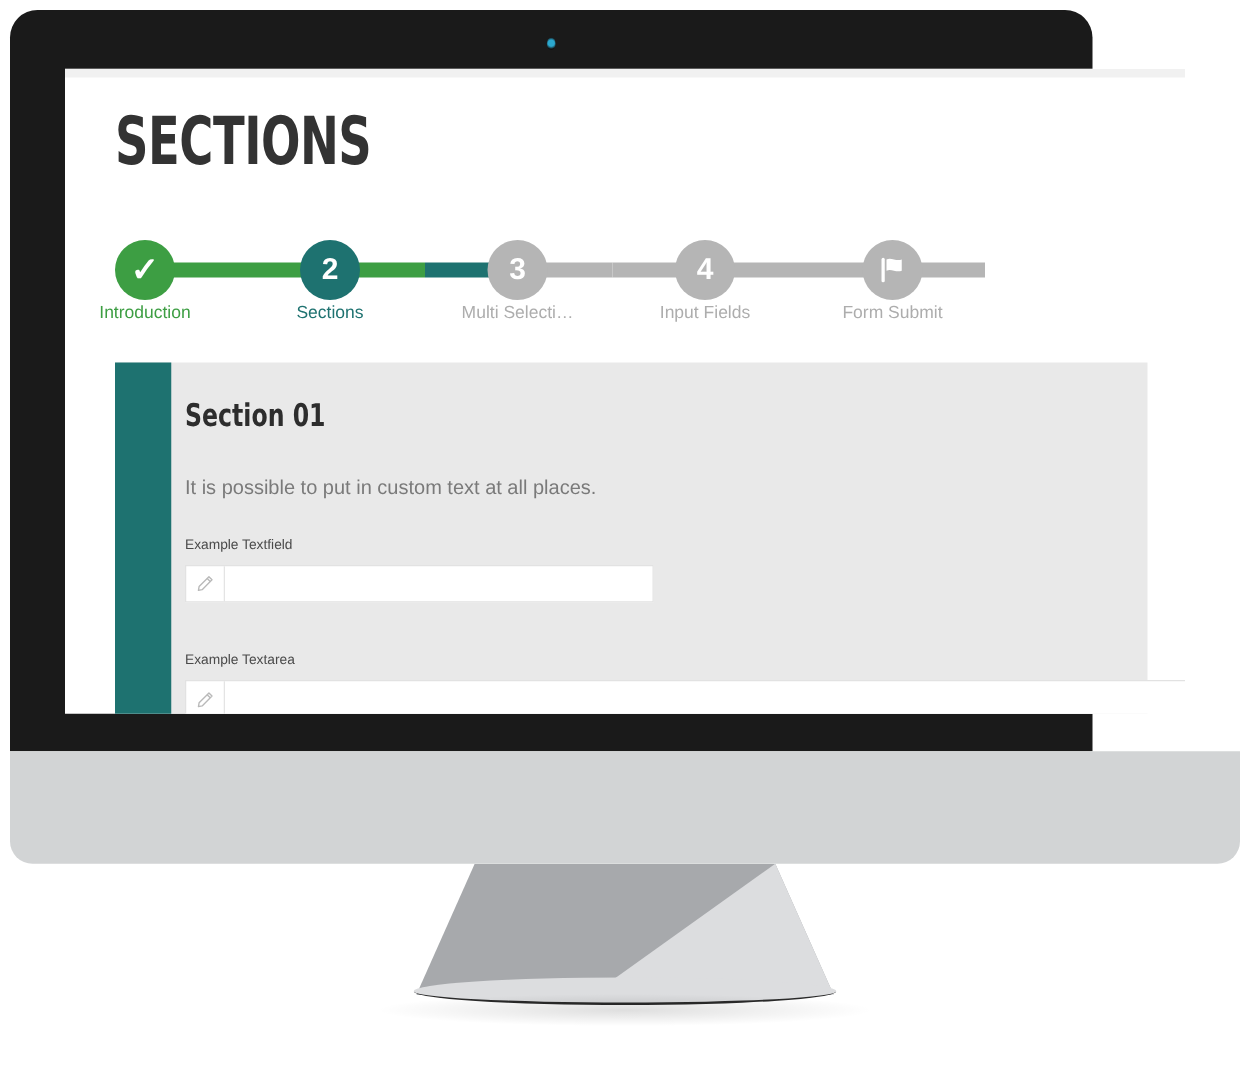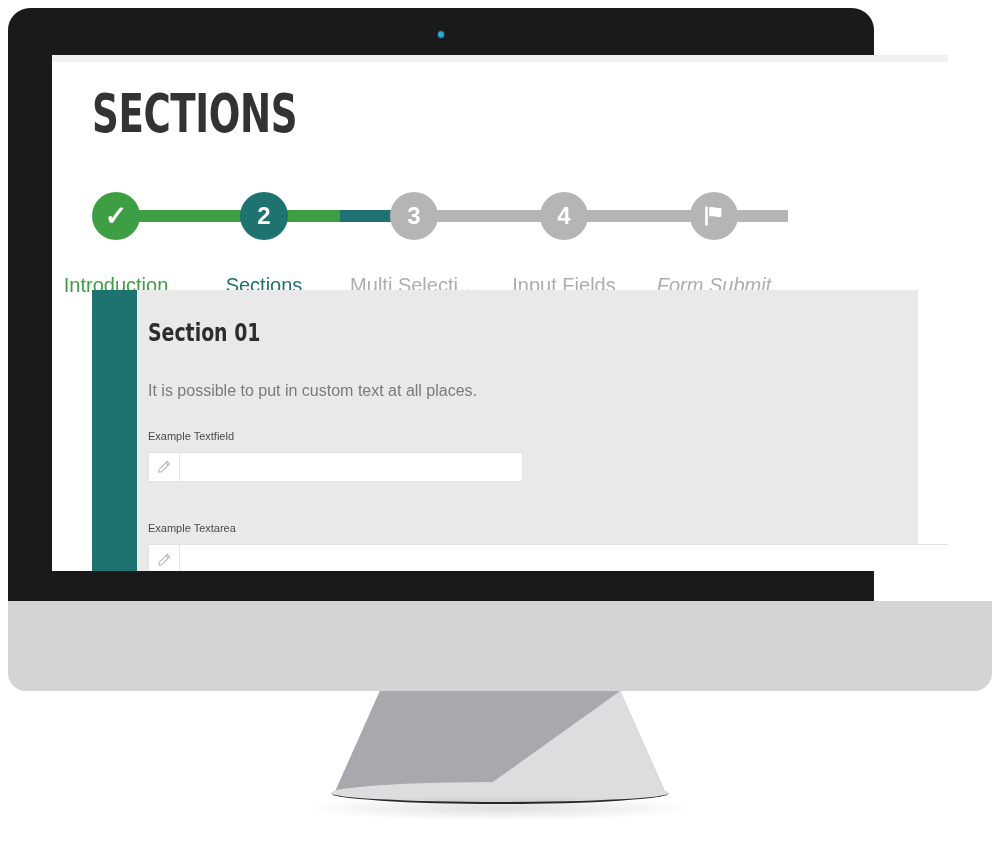--- a/index.html
+++ b/index.html
@@ -161,22 +161,22 @@
     color: #ffffff;
     font-size: 24px;
     font-weight: bold;
   }
   .step.done   { background: #3d9e43; }
   .step.active { background: #1e7270; }
   .step.todo   { background: #b5b5b5; }
 
   .step-label {
     position: absolute;
-    top: 82px;
-    font-size: 20px;
+    top: 49px;
+    font-size: 14px;
     white-space: nowrap;
     transform: translateX(-50%);
   }
   .lbl-done   { color: #3d9e43; }
   .lbl-active { color: #1e7270; }
   .lbl-todo   { color: #adadad; }
 
   .check-mark { font-size: 27px; line-height: 1; }
 
   
@@ -303,21 +303,21 @@
                 <rect x="3.2" y="1.2" width="2.6" height="19.6" rx="1.3" fill="#ffffff"></rect>
                 <path d="M7.2 2.6 C11 0.6 15 4.4 19.4 2.6 L19.4 11.6 C15 13.4 11 9.6 7.2 11.6 Z" fill="#ffffff"></path>
               </svg>
             </span>
           </div>
 
           <div class="step-label lbl-done" style="left:24px;">Introduction</div>
           <div class="step-label lbl-active" style="left:172px;">Sections</div>
           <div class="step-label lbl-todo" style="left:322px;">Multi Selecti…</div>
           <div class="step-label lbl-todo" style="left:472px;">Input Fields</div>
-          <div class="step-label lbl-todo" style="left:622px;font-style:italic;">Form Submit</div>
+          <div class="step-label lbl-todo" style="left:622px;">Form Submit</div>
         </div>
       </div>
 
       <div id="card">
         <div id="card-accent"></div>
 
         <div id="card-body">
           <div id="section-heading">Section 01</div>
           <div id="section-desc">It is possible to put in custom text at all places.</div>
 

